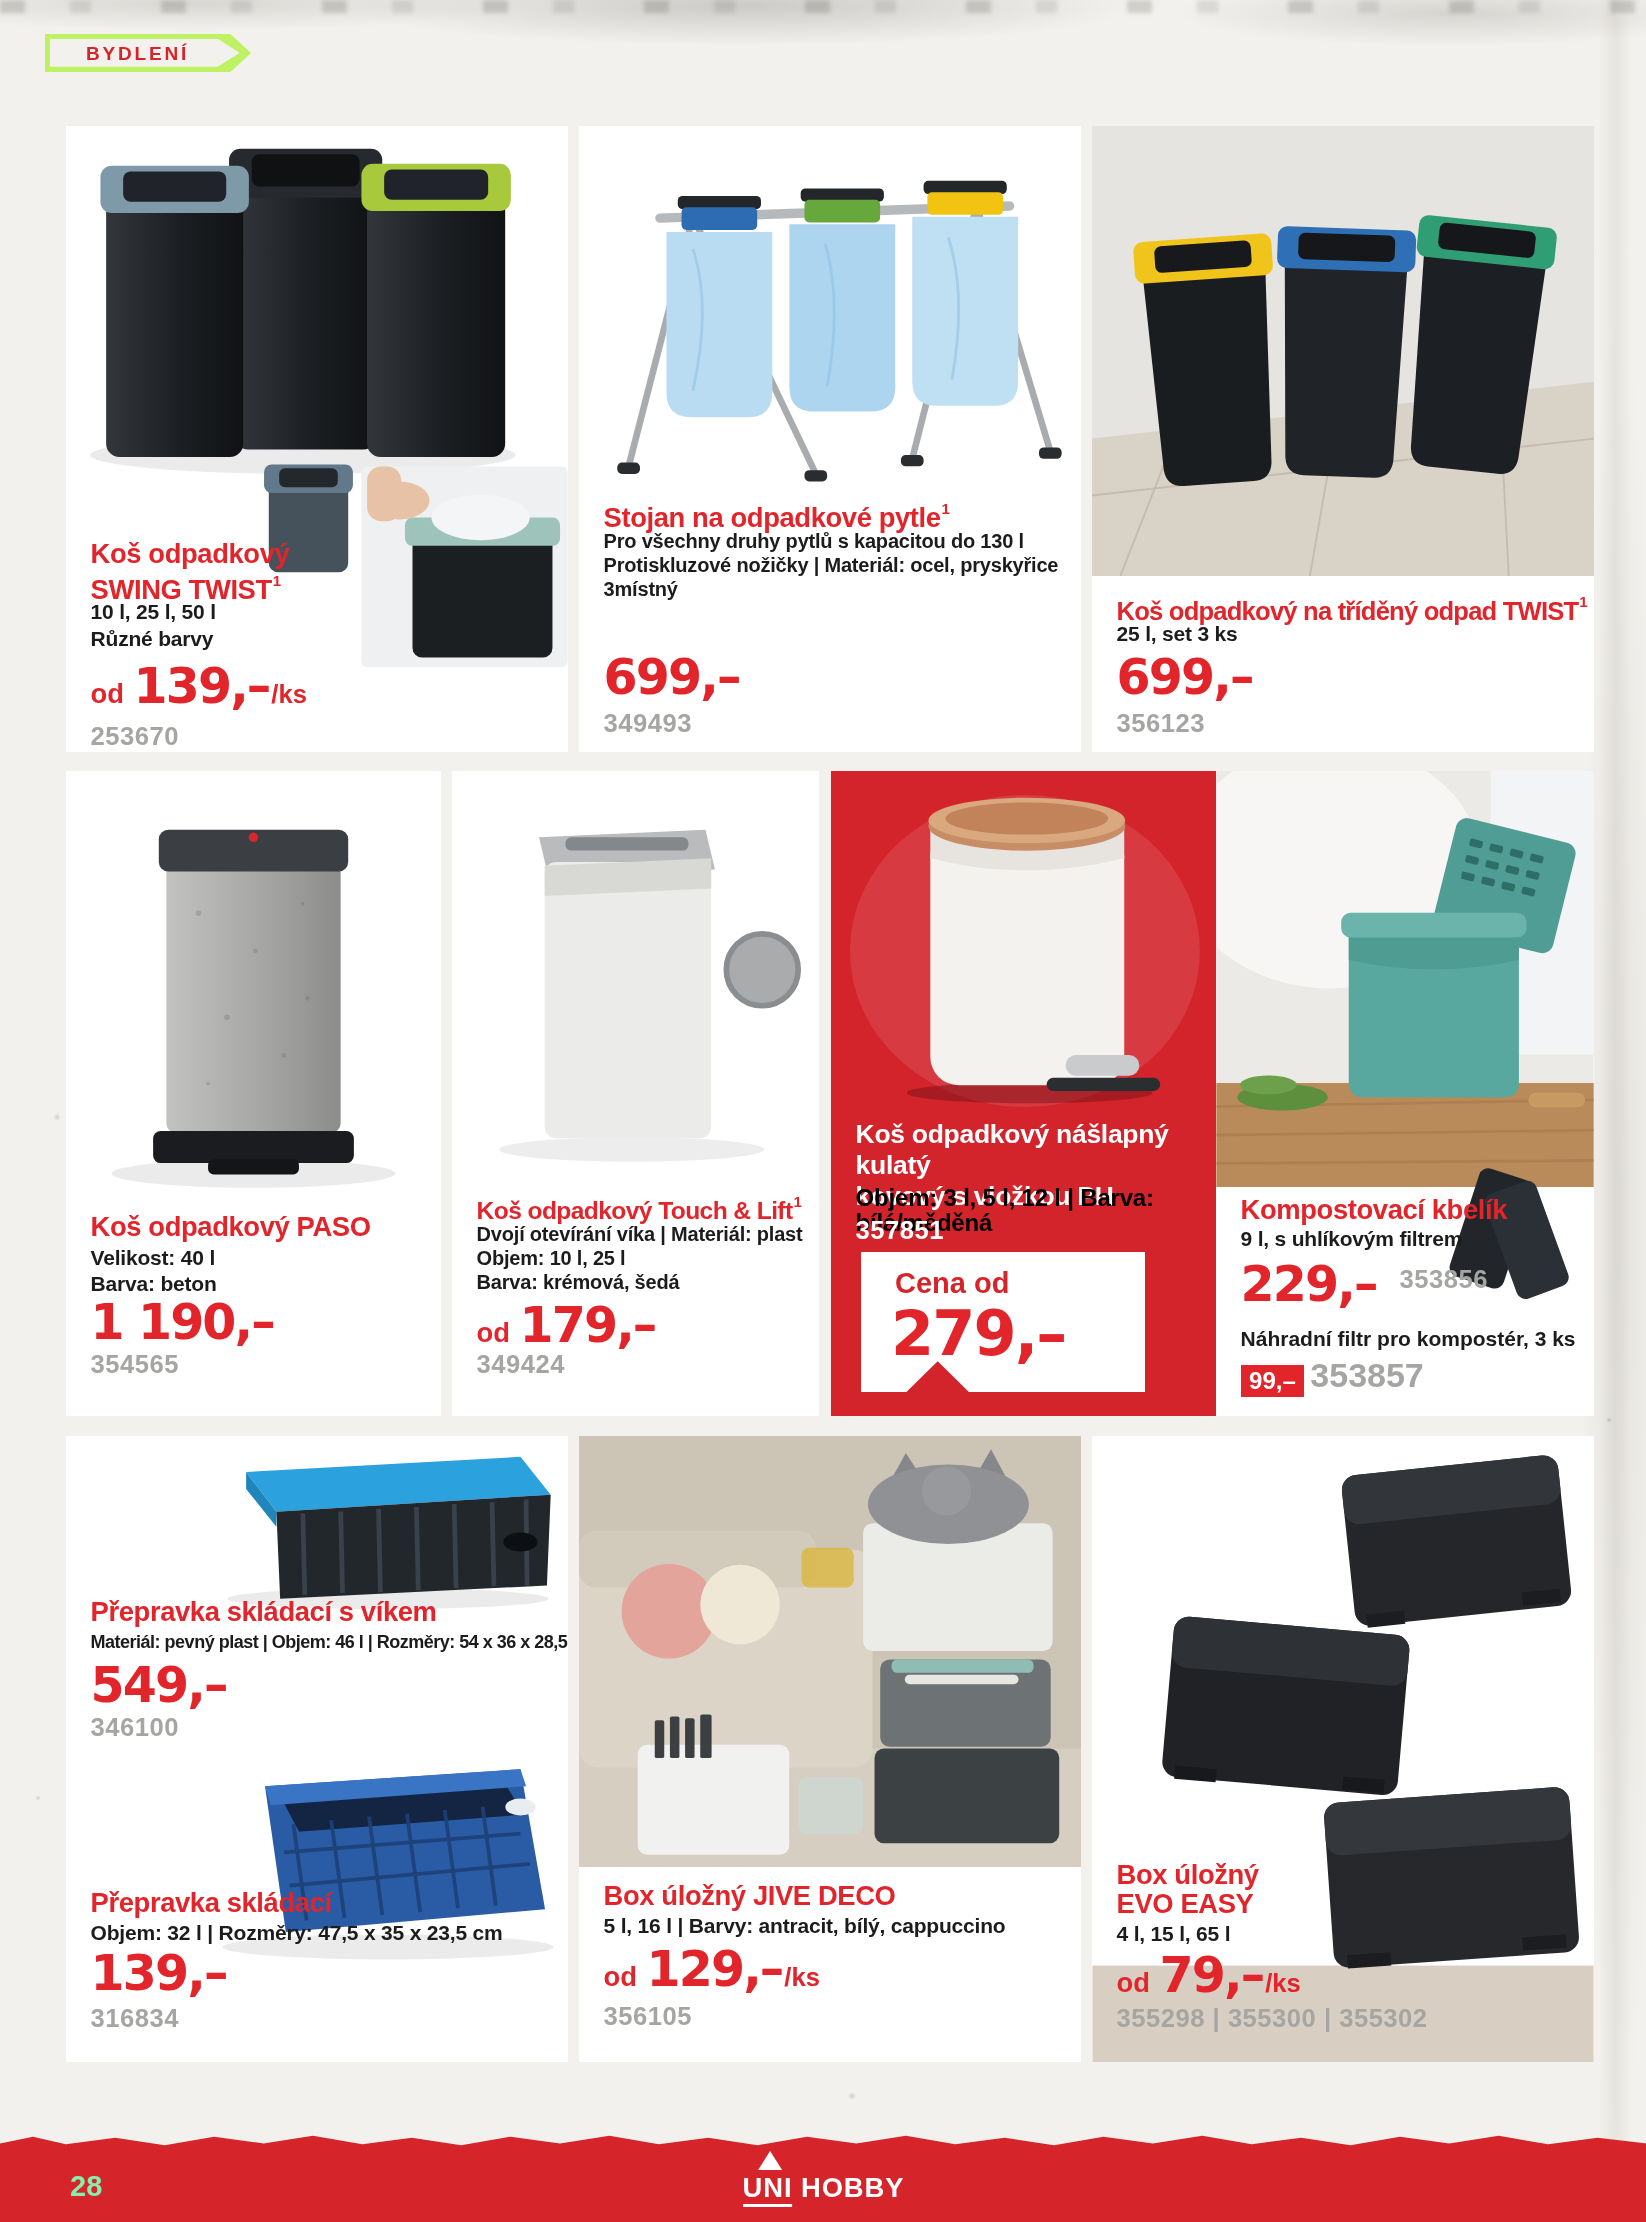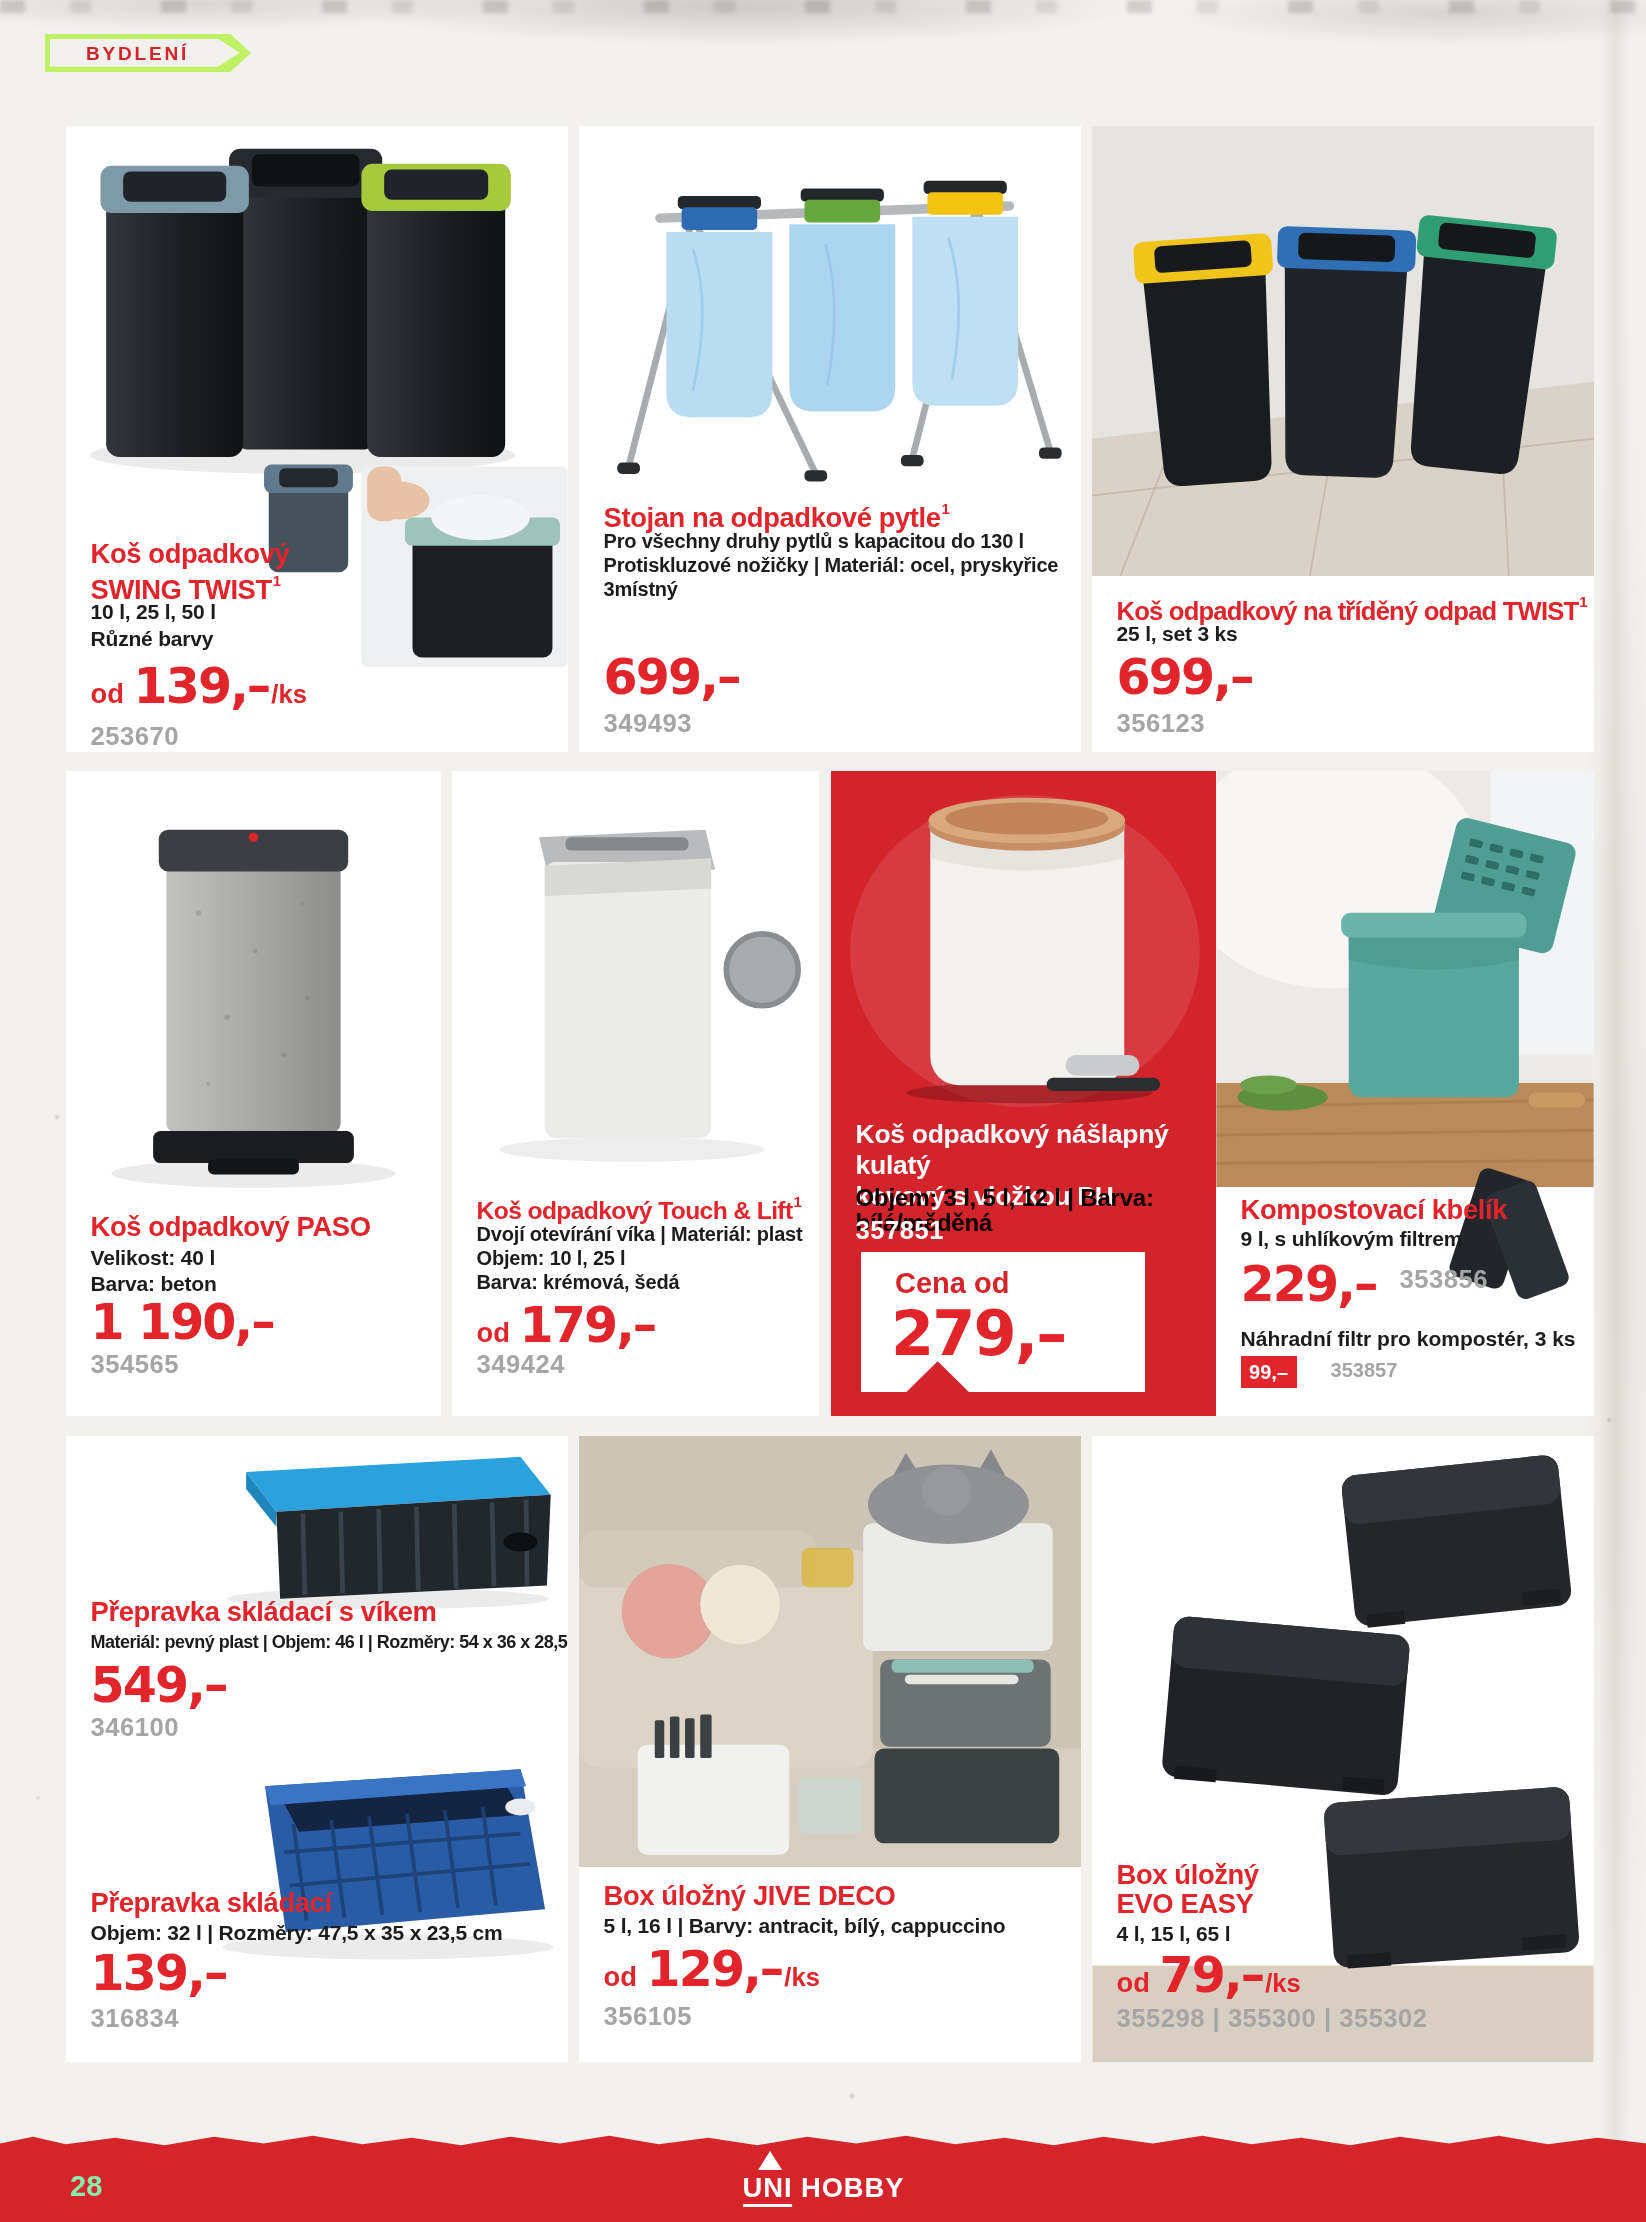--- a/index.html
+++ b/index.html
@@ -57,24 +57,24 @@
   
   .red-panel{background:#d3242b;}
   .rp-title{color:#ffffff;font-size:26.5px;line-height:31px;letter-spacing:-0.3px;}
   .rp-details{color:#000000;font-size:24px;}
   .rp-code{color:#ffffff;}
   .cena-badge{position:absolute;left:30px;top:481px;width:284px;height:140px;background:#ffffff;z-index:2;
     clip-path:polygon(0 0,100% 0,100% 100%,38% 100%,27% 78%,16% 100%,0 100%);}
   .cena-label{position:absolute;left:34px;top:15px;color:#d6242b;font-weight:bold;font-size:29px;}
   .cena-price{position:absolute;left:30px;top:45px;color:#e2242b;font-family:"DejaVu Sans",sans-serif;font-weight:bold;font-size:62px;letter-spacing:-1.9px;}
   
-  .chip{display:inline-block;background:#e2242b;color:#ffffff;font-weight:bold;font-size:20px;line-height:32px;padding:0 8.5px;}
+  .chip{display:inline-block;background:#e2242b;color:#ffffff;font-weight:bold;font-size:24px;line-height:32px;padding:0 8.5px;}
   .extra-name{position:absolute;left:24.6px;color:#1c1c1c;font-weight:bold;font-size:21px;z-index:2;}
   .chip-row{position:absolute;left:24.6px;z-index:2;white-space:nowrap;}
-  .chip-code{color:#a5a5a3;font-weight:bold;font-size:20px;margin-left:34px;vertical-align:1.9px;}
+  .chip-code{color:#a5a5a3;font-weight:bold;font-size:34px;margin-left:6px;vertical-align:1.9px;}
   .filters{position:absolute;right:9.5px;top:397px;z-index:1;}
   
   .footer{position:absolute;left:0;bottom:0;width:1647px;height:91px;background:#d6242b;
     clip-path:polygon(0 11.4px,2% 4.7px,4% 12.3px,7% 5.7px,10% 13.2px,13% 4.7px,16% 11.4px,19% 3.8px,22% 12.3px,25% 5.7px,28% 13.2px,31% 4.7px,34% 11.4px,37% 3.8px,40% 12.3px,43% 5.7px,46% 13.2px,49% 4.7px,52% 11.4px,55% 3.8px,58% 12.3px,61% 5.7px,64% 13.2px,67% 4.7px,70% 11.4px,73% 3.8px,76% 12.3px,79% 5.7px,82% 13.2px,85% 4.7px,88% 11.4px,91% 3.8px,94% 12.3px,97% 5.7px,100% 11.4px,100% 100%,0 100%);}
   .page-num{position:absolute;left:70px;top:38px;color:#86efac;font-weight:bold;font-size:29px;}
   .logo{position:absolute;left:50%;transform:translateX(-50%);top:19px;text-align:left;}
   .logo-tri{width:0;height:0;border-left:12.3px solid transparent;border-right:12.3px solid transparent;border-bottom:19px solid #ffffff;margin-left:15px;margin-bottom:1.9px;}
   .logo-text{color:#ffffff;font-weight:bold;font-size:27.4px;letter-spacing:0.9px;white-space:nowrap;}
   .logo-uni{border-bottom:3.8px solid #ffffff;padding-bottom:0.9px;}
   .logo-hobby{margin-left:8.5px;}

